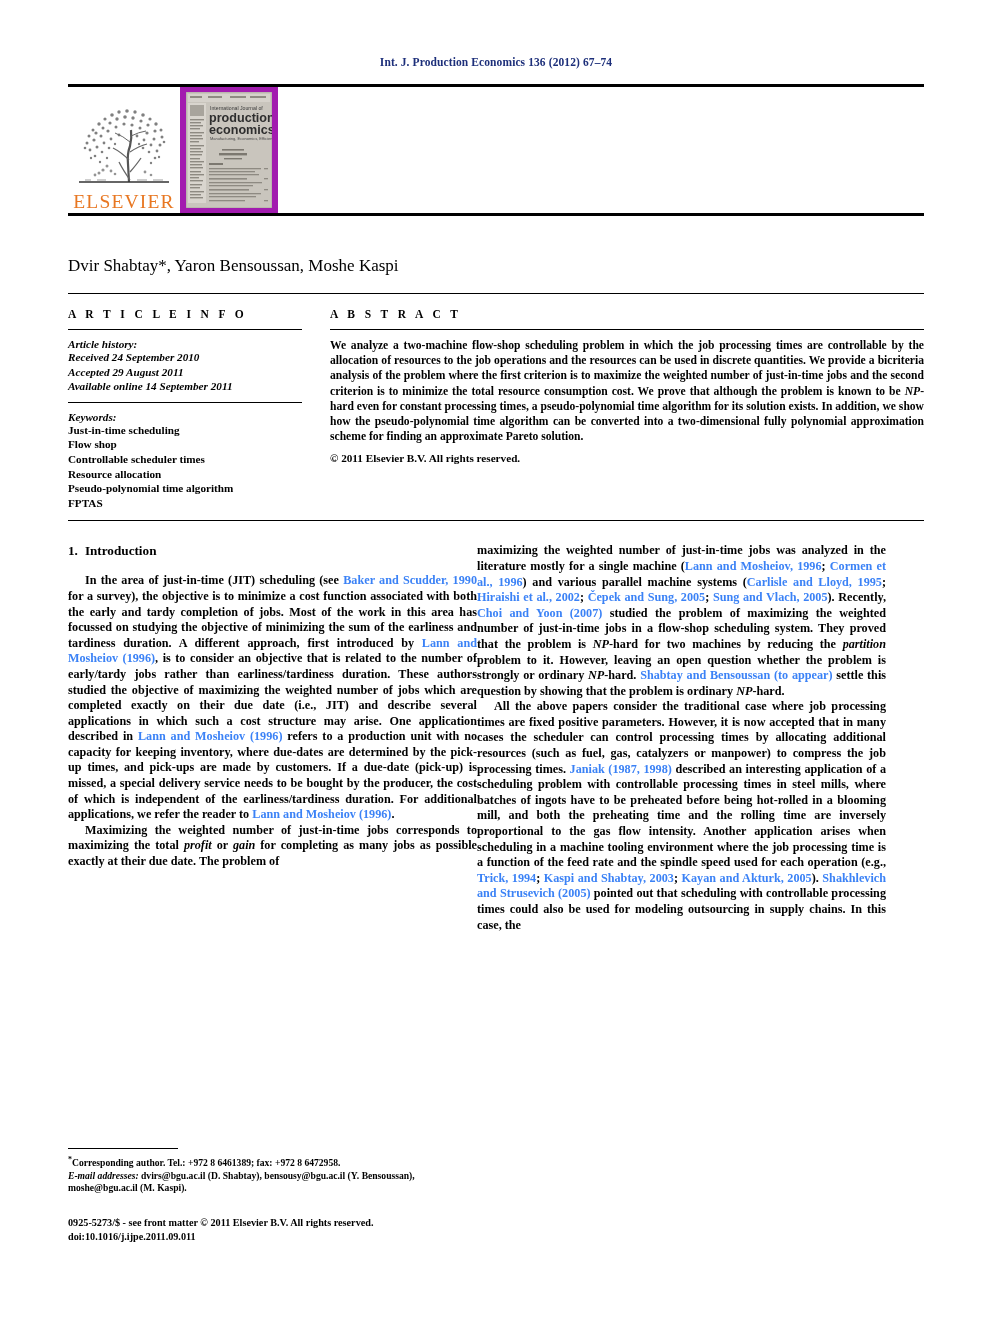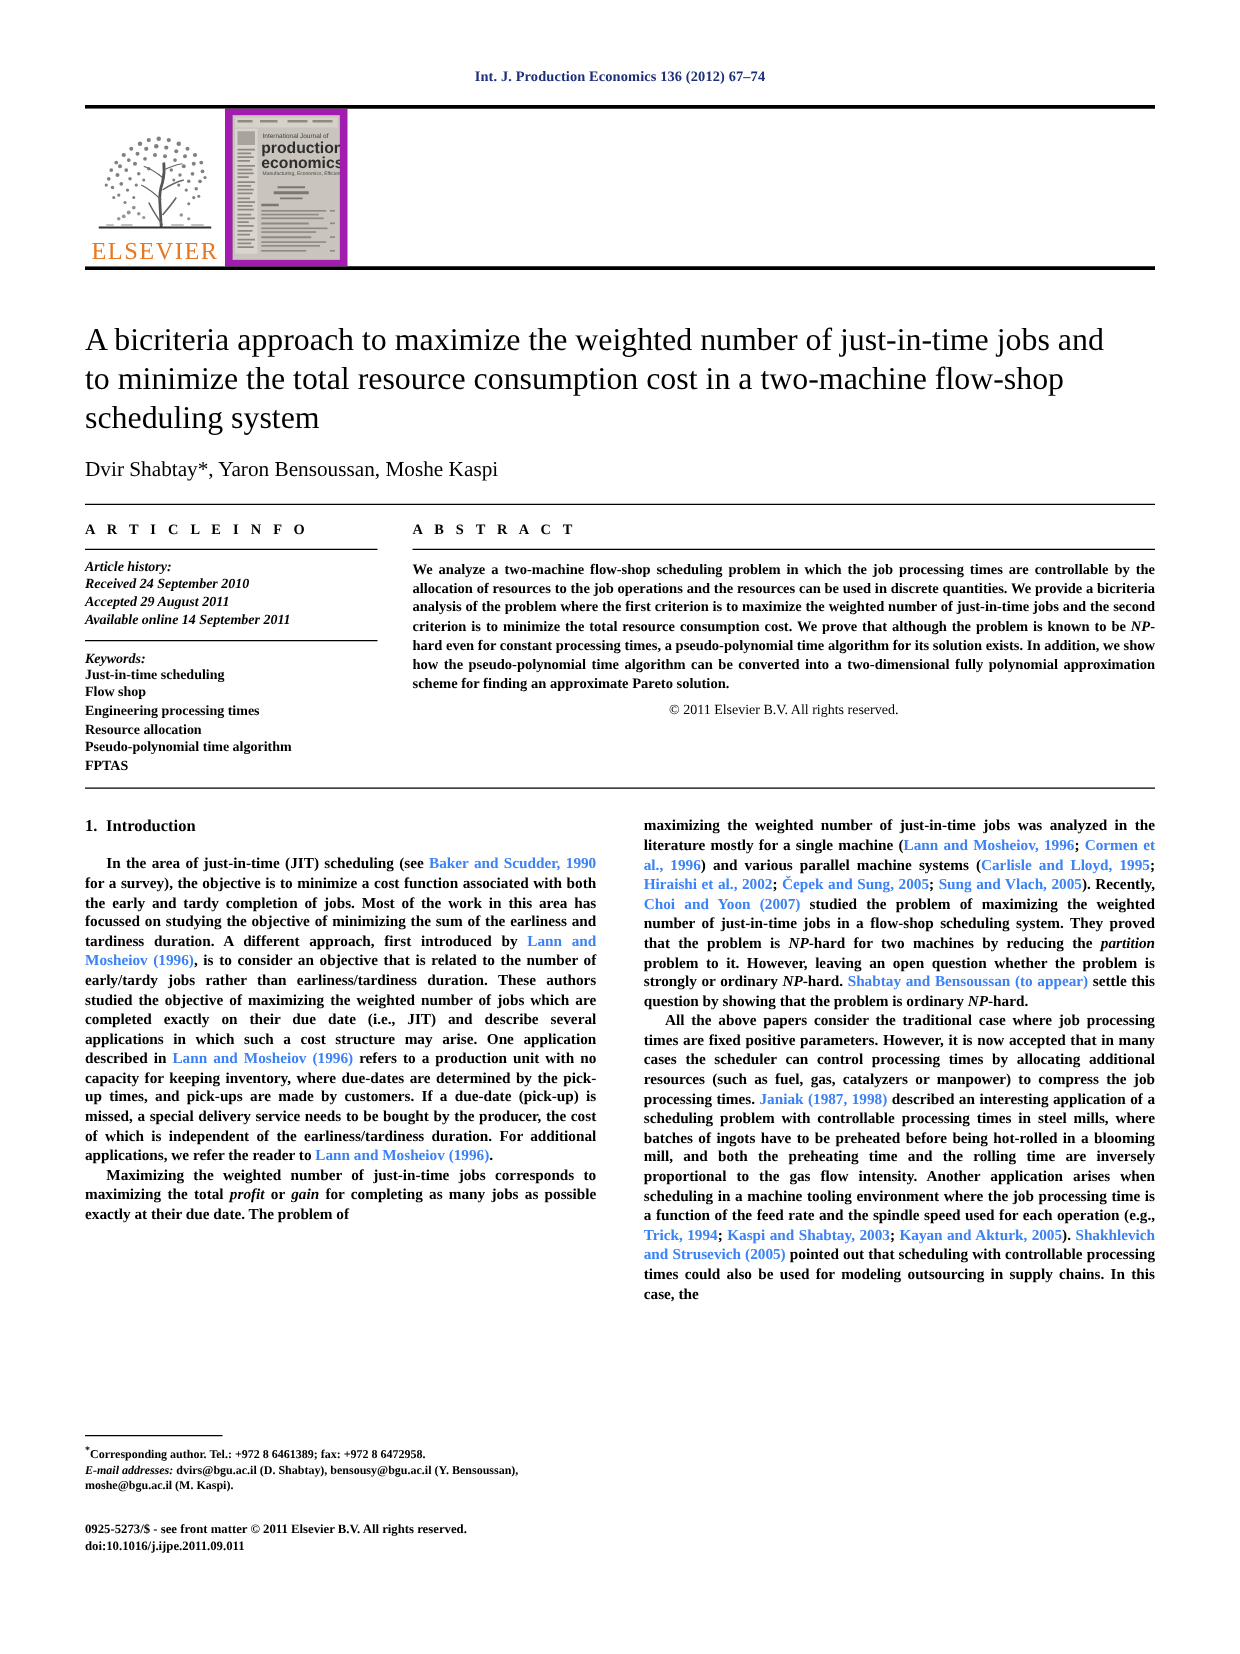--- a/index.html
+++ b/index.html
@@ -182,31 +182,30 @@
   }
   .abstract-text {
     font-size: 11.6px;
     line-height: 15.2px;
     text-align: justify;
     font-weight: bold;
     color: #000;
   }
   .abstract-text i { font-style: italic; }
   .copyright {
-    text-align: center;
+    text-align: left;
     font-size: 11.2px;
-    font-weight: normal;
+    font-weight: bold;
     margin-top: 8px;
   }
 
   
   .body-cols {
     margin-top: 22px;
     display: flex;
-    gap: 38px;
   }
   .bcol { width: 409px; flex: 0 0 409px; }
   h2.section-head {
     font-family: "Liberation Serif", serif;
     font-size: 13.2px;
     font-weight: bold;
     margin: 0 0 14px 0;
   }
   h2.section-head .num { margin-right: 7px; }
   p.body-p {
@@ -425,38 +424,37 @@
               <rect x="78" y="86" width="4" height="1.3"></rect>
           <rect x="78" y="97" width="4" height="1.3"></rect>
               <rect x="78" y="108" width="4" height="1.3"></rect>
         </g>
       </svg>
       </span>
     </div>
   </div>
 
   <div class="title-block">
-    <h1 class="paper-title">A bicriteria approach to maximize the weighted number of just-in-time jobs and to minimize the total resource consumption cost in a two-machine flow-shop scheduling system</h1>
     <div class="authors">Dvir Shabtay*, Yaron Bensoussan, Moshe Kaspi</div>
   </div>
 
   <div class="info-abstract">
 
     <div class="col-info">
       <div class="sec-label">A R T I C L E   I N F O</div>
       <div class="rule-thin"></div>
       <div class="ital-head">Article history:</div>
       <div class="info-line">Received 24 September 2010</div>
       <div class="info-line">Accepted 29 August 2011</div>
       <div class="info-line">Available online 14 September 2011</div>
       <div class="rule-med"></div>
       <div class="ital-head">Keywords:</div>
       <div class="kw-line">Just-in-time scheduling</div>
       <div class="kw-line">Flow shop</div>
-      <div class="kw-line">Engineering processing times</div>
+      <div class="kw-line">Controllable scheduler times</div>
       <div class="kw-line">Resource allocation</div>
       <div class="kw-line">Pseudo-polynomial time algorithm</div>
       <div class="kw-line">FPTAS</div>
     </div>
 
     <div class="col-abstract">
       <div class="sec-label">A B S T R A C T</div>
       <div class="rule-thin"></div>
       <div class="abstract-text"><span>We analyze a two-machine flow-shop scheduling problem in which the job processing times are controllable by the allocation of resources to the job operations and the resources can be used in discrete quantities. We provide a bicriteria analysis of the problem where the first criterion is to maximize the weighted number of just-in-time jobs and the second criterion is to minimize the total resource consumption cost. We prove that although the problem is known to be </span><i>NP</i><span>-hard even for constant processing times, a pseudo-polynomial time algorithm for its solution exists. In addition, we show how the pseudo-polynomial time algorithm can be converted into a two-dimensional fully polynomial approximation scheme for finding an approximate Pareto solution.</span></div>
       <div class="copyright">© 2011 Elsevier B.V. All rights reserved.</div>

